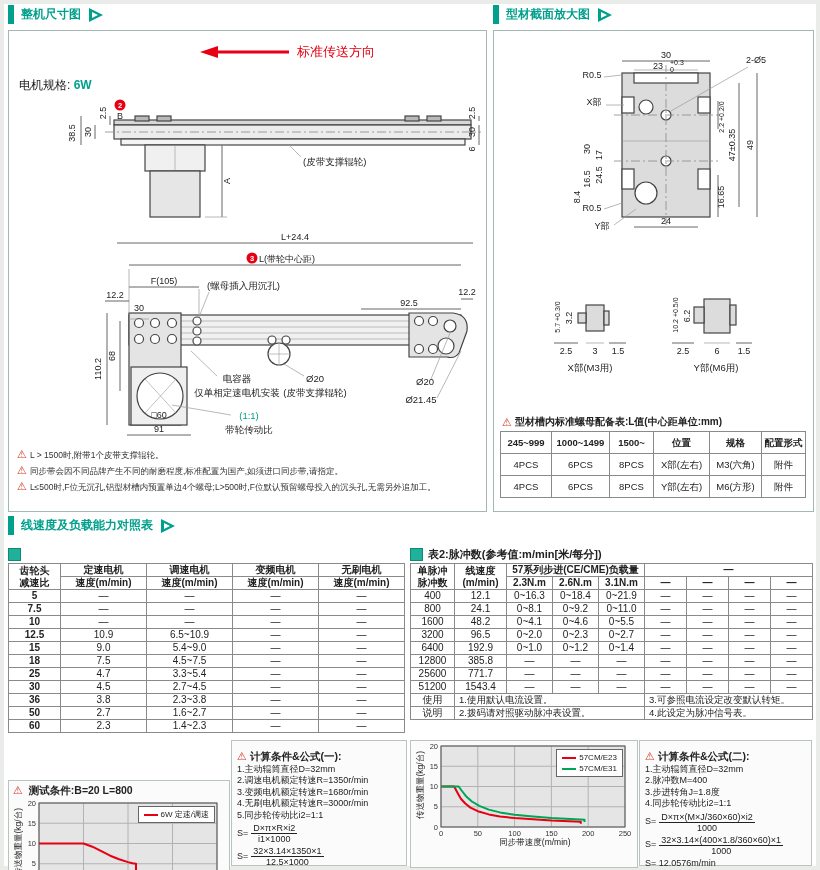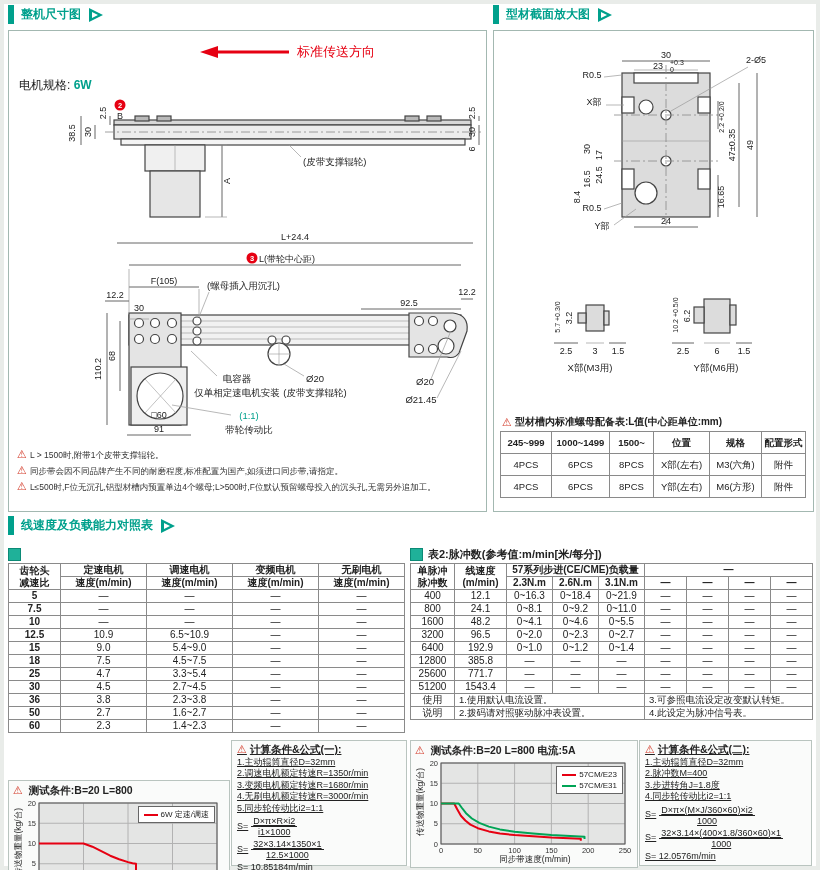--- a/index.html
+++ b/index.html
@@ -36,21 +36,21 @@
   .nut-title{position:absolute;left:8px;top:384px;display:flex;align-items:center;font-size:10px;font-weight:bold;}
   .nut-wrap{position:absolute;left:6px;top:400px;width:305px;}
   .nut-wrap th,.nut-wrap td{height:21px;line-height:21px;font-size:9.5px;}
   .bpanel{position:absolute;background:#fafbfa;border:1px solid #b9c4bf;}
   .testline{padding:3px 4px 0 4px;font-size:10.5px;font-weight:bold;white-space:nowrap;}
   .chartwrap{position:relative;}
   .tick{font-size:7.5px;fill:#333;}
   .ax{font-size:8.5px;fill:#222;}
   .legend{position:absolute;border:1px solid #666;background:#fff;padding:2px 5px;font-size:8px;right:14px;top:8px;line-height:11px;white-space:nowrap;text-align:right;}
   .legend i{display:inline-block;width:14px;height:2px;margin-right:3px;vertical-align:middle;}
-  .calc{padding:3px 5px;font-size:9px;line-height:11.5px;text-decoration:underline;}
+  .calc{padding:10px 5px;font-size:9px;line-height:11.5px;}
   .calc .ct{font-weight:bold;font-size:10.5px;margin-bottom:1px;white-space:nowrap;}
   .calc div{white-space:nowrap;}
   .fline{display:flex;align-items:center;gap:3px;margin:2px 0;}
   .frac{display:inline-block;text-align:center;font-size:9px;line-height:10px;}
   .frac .num{display:block;border-bottom:1px solid #222;padding:0 2px;}
   .frac .den{display:block;}
   .badge{fill:#e60012;}
   .badge-t{font-size:7.5px;fill:#fff;font-weight:bold;}
   .teal{fill:#00a08c;}
 </style>
@@ -656,24 +656,20 @@
     <span>S=</span>
     <span class="frac">
         <span class="num">32×3.14×1350×1</span>
         <span class="den">12.5×1000</span>
       </span>
   </div>
   <div>S= 10.85184m/min</div>
 </div>
 
 <div class="bpanel" style="left:410px;top:740px;width:226px;height:126px;">
-  <div class="testline">
-    <span class="warn">⚠</span>
-    <span>测试条件:B=20  L=800  电流:5A</span>
-  </div>
   <div class="chartwrap">
     <svg width="218" height="106" style="display:block;margin:0 auto;">
       <text class="ax" x="120" y="104" text-anchor="middle">同步带速度(m/min)</text>
       <text class="ax" transform="rotate(-90 8 44)" x="8" y="44" text-anchor="middle">传送物重量(kg/台)</text>
     <g>
           <rect x="26" y="5" width="184" height="81" fill="#e4e5e4"></rect>
           <line x1="26" y1="5" x2="26" y2="86" stroke="#b2b2b2" stroke-width="1"></line>
           <text x="26" y="95" text-anchor="middle" class="tick">0</text>
           <line x1="62.800000000000004" y1="5" x2="62.800000000000004" y2="86" stroke="#b2b2b2" stroke-width="1"></line>
           <text x="62.800000000000004" y="95" text-anchor="middle" class="tick">50</text>

